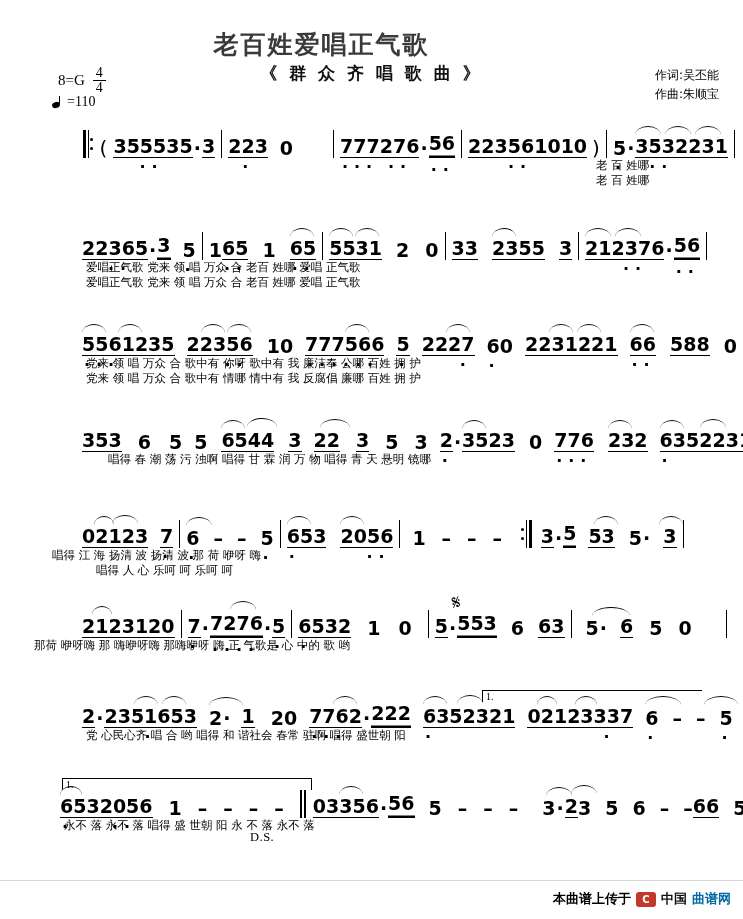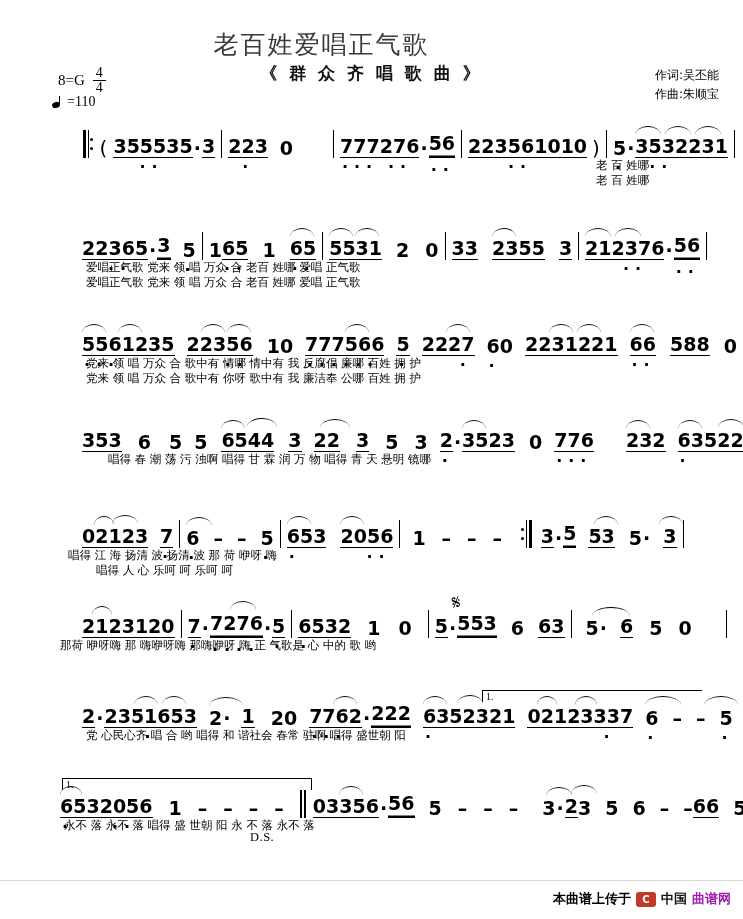--- a/index.html
+++ b/index.html
@@ -13,21 +13,21 @@
     font-family: "Liberation Serif", "DejaVu Serif", serif;
     color: #000;
     overflow: hidden;
   }
 
   
   .sheet-title {
     position: absolute; top: 28px; left: 0; width: 643px;
     text-align: center;
     font-family: "DejaVu Sans", sans-serif;
-    font-size: 25px; font-weight: 400;
+    font-size: 25px; font-weight: 700;
     letter-spacing: 2px;
     color: #3a3a3a;
   }
   .sheet-subtitle {
     position: absolute; top: 62px; left: 0; width: 743px;
     text-align: center;
     font-family: "DejaVu Sans", sans-serif;
     font-size: 17px; font-weight: 700;
     letter-spacing: 3px;
     color: #111;
@@ -151,21 +151,21 @@
     display: flex; align-items: center; gap: 5px;
     font-family: "DejaVu Sans", sans-serif;
     font-size: 13px; font-weight: 700;
   }
   .footer .logo {
     display: inline-flex; align-items: center; justify-content: center;
     width: 20px; height: 15px; background: #c0392b; color: #fff;
     border-radius: 3px; font-size: 10px; font-weight: 700;
   }
   .footer .cn { color: #111; }
-  .footer .red { color: #a21caf; }
+  .footer .red { color: #0369a1; }
 </style>
 </head>
 <body>
 
 <div class="sheet-title">老百姓爱唱正气歌</div>
 <div class="sheet-subtitle">《 群 众 齐 唱 歌 曲 》</div>
 
 <div class="key-block">
   <div class="key-row">
     <span>8=G</span>
@@ -274,24 +274,24 @@
     <span style="margin-left:12px;position:relative;">60<span class="od below" style="left:2px;">.</span></span>
     <span class="bar"></span>
     <span class="ng u1" style="position:relative;">2231221<span class="slur" style="width:24px;left:24px;top:-11px;"></span><span class="slur" style="width:24px;left:52px;top:-11px;"></span></span>
     <span class="bar"></span>
     <span class="ng u1" style="position:relative;">66<span class="od below" style="left:2px;">.</span><span class="od below" style="left:14px;">.</span><span class="slur" style="width:24px;left:0;top:-11px;"></span></span>
     <span class="ng u1" style="margin-left:14px;">588</span>
     <span style="margin-left:14px;">0</span>
     <span class="bar"></span>
   </div>
   <div class="lyr-row" style="padding-left:86px;">
+    <span>党来 领 唱  万众     合  歌中有 你呀  歌中有  我  廉洁奉 公哪  百姓 拥 护</span>
+  </div>
+  <div class="lyr-row" style="padding-left:86px;">
     <span>党来 领 唱  万众     合  歌中有 情哪  情中有  我  反腐倡 廉哪  百姓 拥 护</span>
-  </div>
-  <div class="lyr-row" style="padding-left:86px;">
-    <span>党来 领 唱  万众     合  歌中有 你呀  歌中有  我  廉洁奉 公哪  百姓 拥 护</span>
   </div>
 </div>
 
 <div class="system" style="top:418px;">
   <div class="notes-row" style="padding-left:82px;">
     <span class="ng u1">353</span>
     <span style="margin-left:16px;">6</span>
     <span style="margin-left:18px;">5</span>
     <span class="bar"></span>
     <span>5</span>
@@ -302,21 +302,21 @@
     <span class="ng u1" style="margin-left:16px;">3</span>
     <span style="margin-left:16px;">5</span>
     <span style="margin-left:16px;">3</span>
     <span class="bar"></span>
     <span class="ng u1" style="position:relative;">2<span class="od below" style="left:2px;">.</span></span>
       <span class="dotl">·</span>
       <span class="ng u1" style="position:relative;">3523<span class="slur" style="width:24px;left:0;top:-11px;"></span></span>
     <span style="margin-left:14px;">0</span>
     <span class="bar"></span>
     <span class="ng u1">776<span class="od below" style="left:2px;">.</span><span class="od below" style="left:14px;">.</span><span class="od below" style="left:26px;">.</span></span>
-    <span class="ng u1" style="margin-left:32px;position:relative;">232<span class="slur" style="width:24px;left:0;top:-11px;"></span></span>
+    <span class="ng u1" style="margin-left:14px;position:relative;">232<span class="slur" style="width:24px;left:0;top:-11px;"></span></span>
     <span class="bar"></span>
     <span class="ng u1" style="position:relative;">6352231<span class="od below" style="left:2px;">.</span><span class="slur" style="width:24px;left:0;top:-11px;"></span><span class="slur" style="width:26px;left:40px;top:-12px;"></span></span>
     <span class="bar"></span>
   </div>
   <div class="lyr-row" style="padding-left:108px;">
     <span>唱得  春 潮 荡 污 浊啊  唱得   甘 霖 润 万 物  唱得  青 天 悬明 镜哪</span>
   </div>
 </div>
 
 <div class="system" style="top:514px;">
@@ -346,21 +346,21 @@
     </span>
     <span class="ng u1" style="margin-left:4px;">3</span>
       <span class="dotl">·</span>
       <span class="ng u2">5</span>
     <span class="ng u1" style="margin-left:12px;position:relative;">53<span class="slur" style="width:24px;left:6px;top:-11px;"></span></span>
     <span style="margin-left:14px;">5</span>
       <span class="dotl">·</span>
     <span class="ng u1" style="margin-left:12px;position:relative;">3<span class="slur" style="width:24px;left:-4px;top:-11px;"></span></span>
     <span class="bar"></span>
   </div>
-  <div class="lyr-row" style="padding-left:68px;">
+  <div class="lyr-row" style="padding-left:52px;">
     <span>唱得 江    海       扬清  波 扬清  波        那 荷 咿呀 嗨</span>
   </div>
   <div class="lyr-row" style="padding-left:96px;">
     <span>唱得 人    心       乐呵  呵 乐呵  呵</span>
   </div>
 </div>
 
 <div class="system" style="top:604px;">
   <span class="segno" style="left:452px;top:-14px;">𝄋</span>
   <div class="notes-row" style="padding-left:82px;">
@@ -382,21 +382,21 @@
     <span style="margin-left:14px;">6</span>
     <span class="ng u1" style="margin-left:14px;">63</span>
     <span class="bar"></span>
     <span style="margin-left:8px;position:relative;">5<span class="slur" style="width:38px;left:6px;top:-12px;"></span></span>
       <span class="dotl">·</span>
     <span class="ng u1" style="margin-left:12px;">6</span>
     <span style="margin-left:16px;">5</span>
     <span style="margin-left:16px;">0</span>
     <span class="bar" style="margin-left:34px;"></span>
   </div>
-  <div class="lyr-row" style="padding-left:60px;">
+  <div class="lyr-row" style="padding-left:34px;">
     <span>那荷  咿呀嗨  那  嗨咿呀嗨   那嗨咿呀  嗨    正 气歌是 心 中的   歌      哟</span>
   </div>
 </div>
 
 <div class="system" style="top:694px;">
   <div class="ending no-right" style="left:482px;top:-4px;width:220px;">
     <span class="lbl">1.</span>
   </div>
   <div class="notes-row" style="padding-left:82px;">
     <span class="ng u1" style="position:relative;">2</span>

